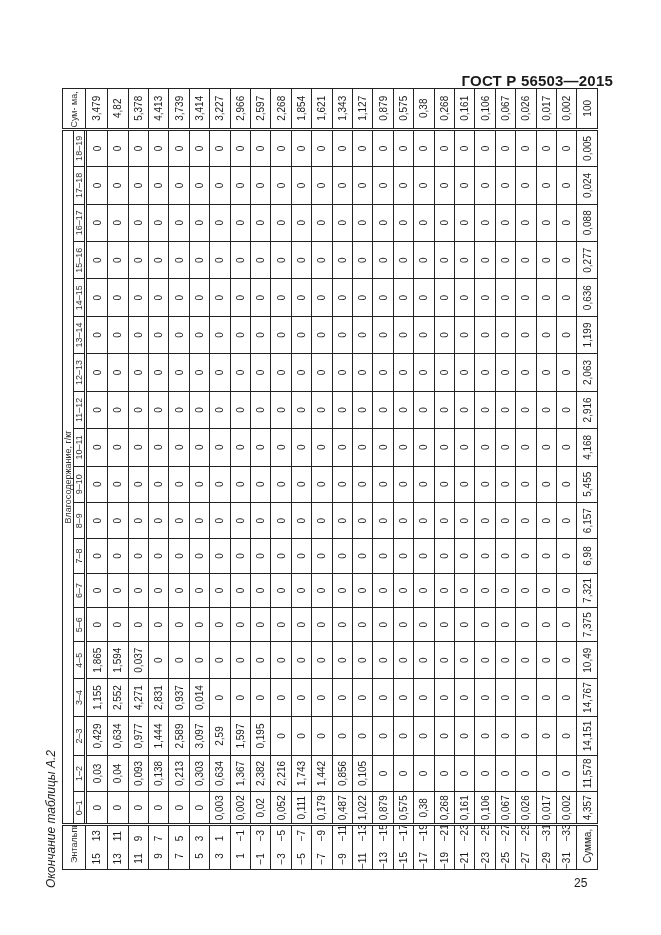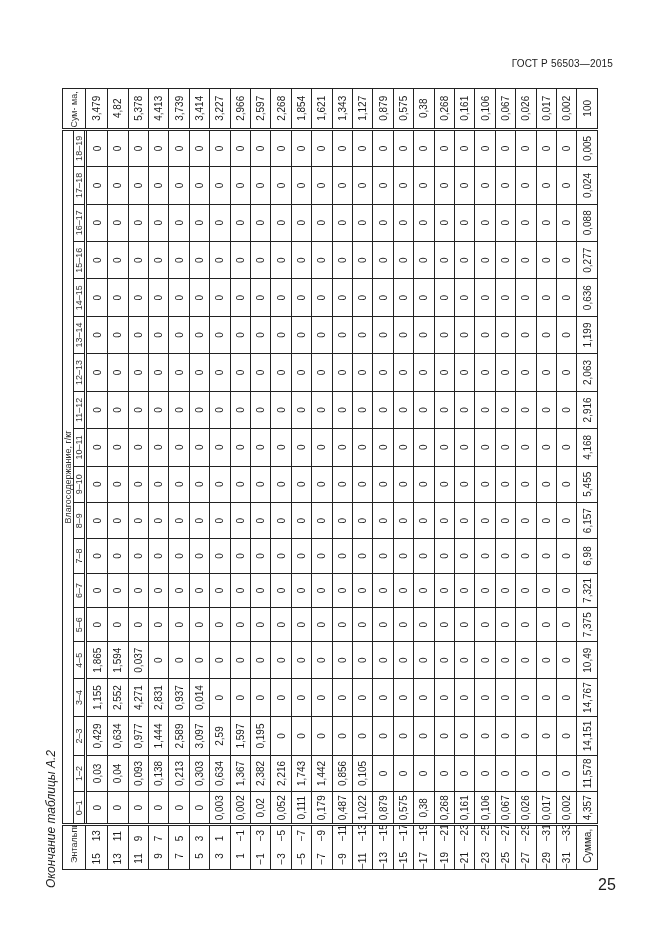--- a/index.html
+++ b/index.html
@@ -1,20 +1,20 @@
 <!DOCTYPE html>
 <html><head>
 <meta charset="utf-8">
 <style>
   html, body { margin: 0; padding: 0; background: #ffffff; }
   body { width: 661px; height: 935px; position: relative; overflow: hidden;
          font-family: "Liberation Sans", sans-serif; color: #1a1a1a; }
-  .doc-header { position: absolute; right: 48px; top: 58px; font-weight: normal;
-                font-size: 10px; letter-spacing: 0.2px; }
-  .page-number { position: absolute; left: 598px; top: 876px; font-size: 16px; }
+  .doc-header { position: absolute; right: 48px; top: 72px; font-weight: bold;
+                font-size: 15px; letter-spacing: 0.2px; }
+  .page-number { position: absolute; left: 574px; top: 876px; font-size: 12px; }
   .caption { position: absolute; left: 44px; top: 888px; width: 200px; font-size: 12px;
              font-style: italic; transform-origin: 0 0; transform: rotate(-90deg);
              white-space: nowrap; }
   .table-wrap { position: absolute; left: 62px; top: 870px; width: 782px; height: 536px;
                 transform-origin: 0 0; transform: rotate(-90deg); }
   table { border-collapse: collapse; width: 782px; height: 536px; table-layout: fixed;
           font-size: 10px; }
   td, th { border: 1px solid #222; text-align: center; padding: 0; font-weight: normal;
            white-space: nowrap; overflow: hidden; }
   th { font-size: 9px; color: #333; }

